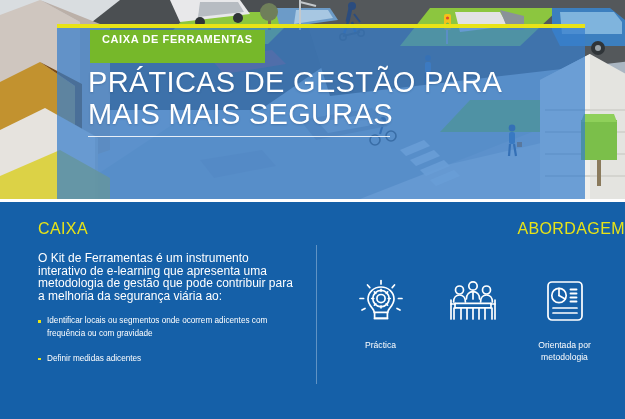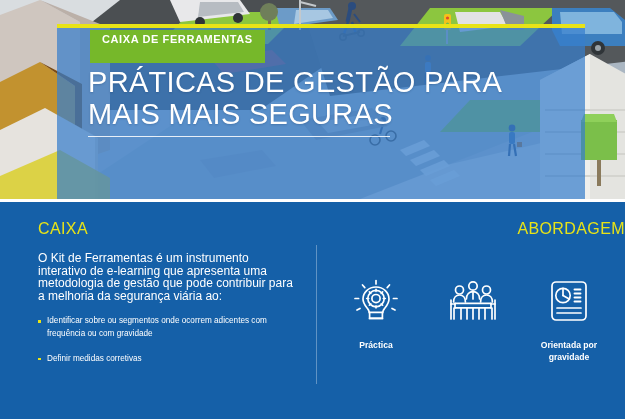--- a/index.html
+++ b/index.html
@@ -156,23 +156,22 @@
     text-align: right;
   }
   .col-right .heading { display: block; }
 
   .icon-row {
     position: absolute;
     left: 330px;
     top: 278px;
     width: 285px;
     display: flex;
-    justify-content: space-between;
+    justify-content: center;
     align-items: flex-start;
-    font-weight: bold;
   }
   .icon-cell {
     width: 92px;
     text-align: center;
   }
   .icon-glyph {
     display: block;
     height: 50px;
     margin: 0 auto 12px auto;
   }
@@ -322,22 +321,22 @@
 
     <div class="hero-rule"></div>
   </div>
 
   <div class="panel">
 
     <div class="col-left">
       <div class="heading">CAIXA</div>
       <p class="intro">O Kit de Ferramentas é um instrumento interativo de e-learning que apresenta uma metodologia de gestão que pode contribuir para a melhoria da segurança viária ao:</p>
       <ul class="bullets">
-        <li>Identificar sobre ou segmentos onde ocorrem adicentes com frequência ou com gravidade</li>
-        <li>Definir medidas corretivas</li>
+        <li>Identificar locais ou segmentos onde ocorrem adicentes com frequência ou com gravidade</li>
+        <li>Definir medidas adicentes</li>
       </ul>
     </div>
 
     <div class="vdivider"></div>
 
     <div class="col-right">
       <span class="heading">ABORDAGEM</span>
     </div>
   </div>
 
@@ -414,18 +413,18 @@
         <line x1="17" y1="17.5" x2="23.2" y2="21"></line>
         <g stroke-width="1.9">
           <line x1="28.5" y1="11.5" x2="34.5" y2="11.5"></line>
           <line x1="28.5" y1="15.5" x2="34.5" y2="15.5"></line>
           <line x1="28.5" y1="19.5" x2="34.5" y2="19.5"></line>
           <line x1="28.5" y1="23.5" x2="34.5" y2="23.5"></line>
         </g>
         <line x1="11" y1="30" x2="35" y2="30"></line>
         <line x1="11" y1="35" x2="35" y2="35"></line>
       </svg>
-      <span class="icon-label">Orientada por gravidade</span>
+      <span class="icon-label">Orientada por metodologia</span>
     </div>
 
   </div>
 
 </div>
 
 </body></html>

